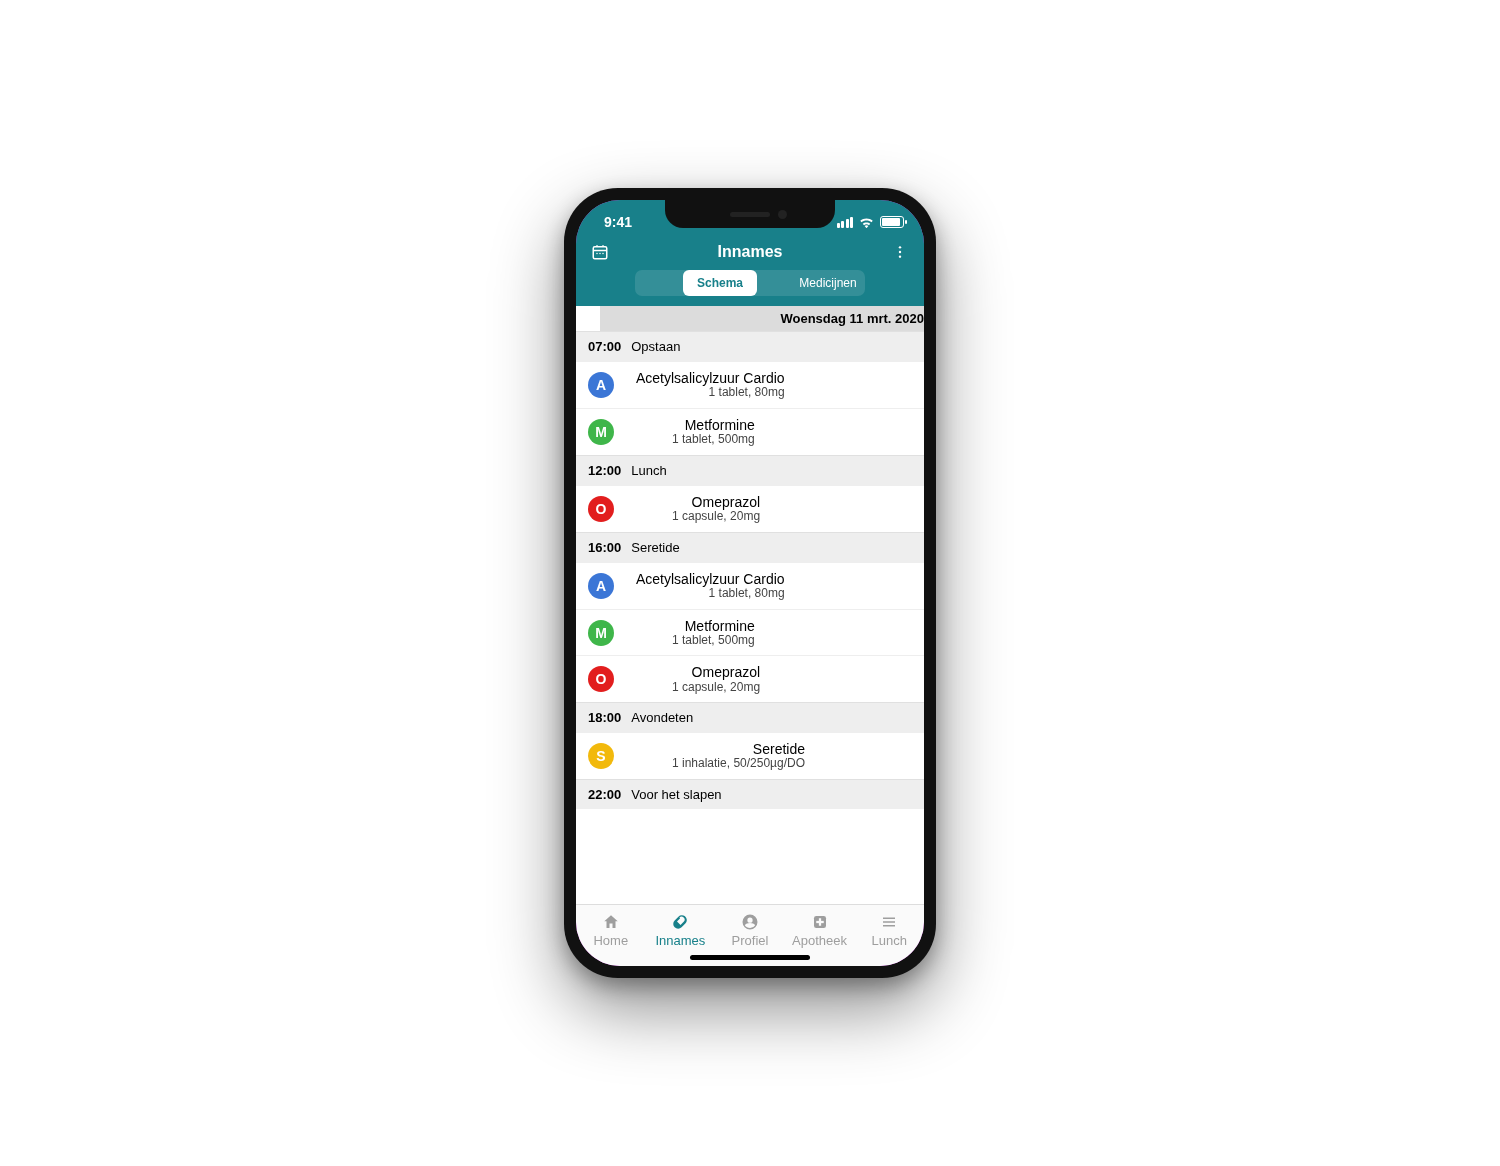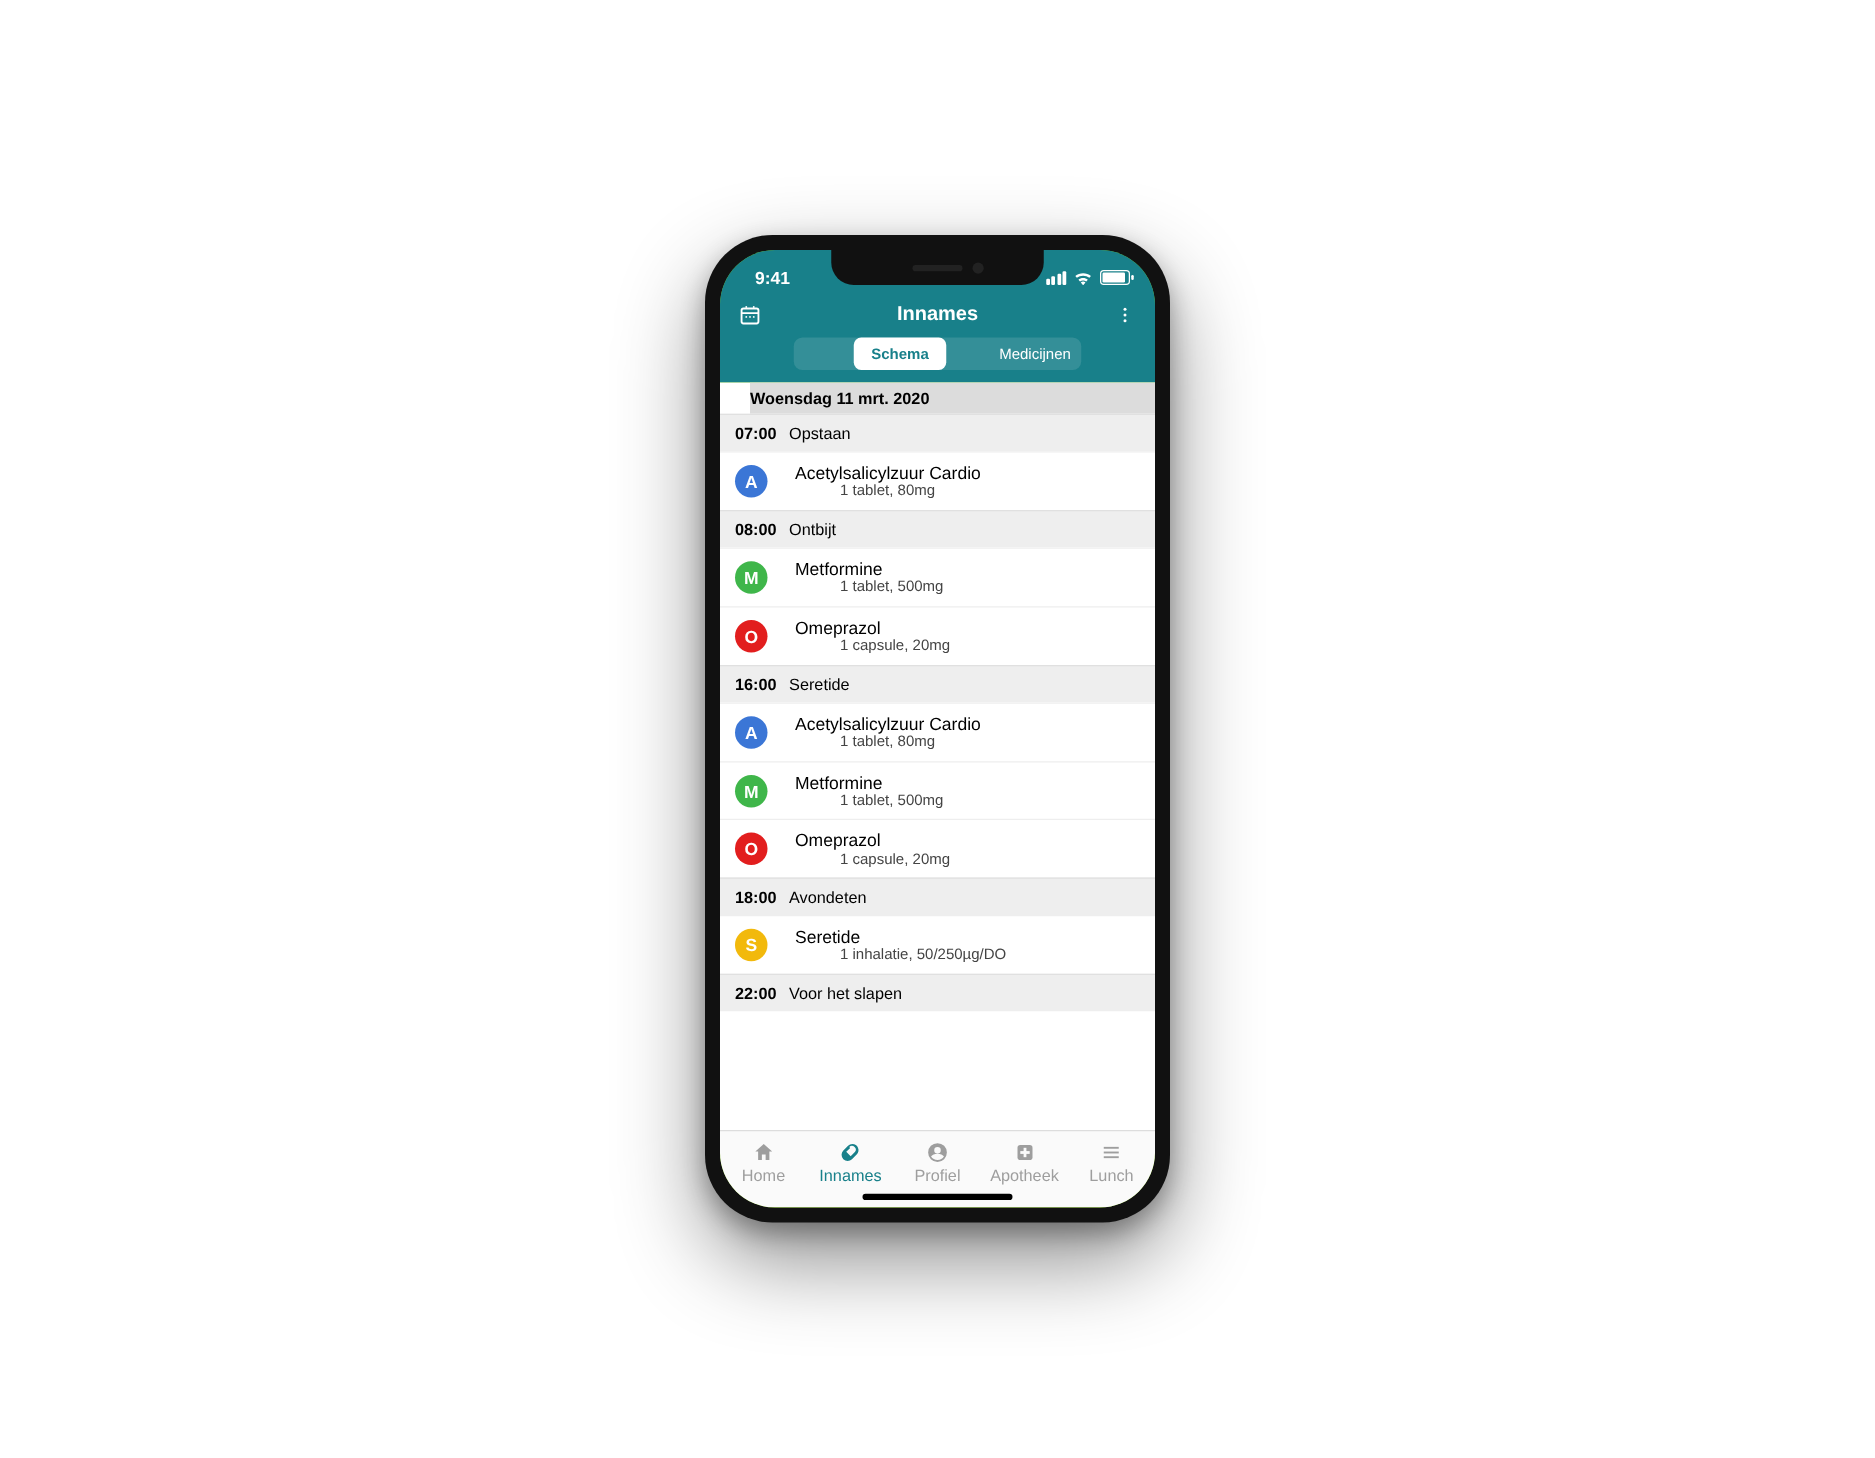--- a/index.html
+++ b/index.html
@@ -17,26 +17,27 @@
     height: 790px;
     background: #111;
     border-radius: 54px;
     padding: 12px;
     box-shadow: 0 30px 70px rgba(0,0,0,0.45), 0 8px 20px rgba(0,0,0,0.3);
     position: relative;
   }
   .phone-inner {
     width: 100%;
     height: 100%;
-    background: #84cc16;
+    background: #d946ef;
     border-radius: 44px;
     overflow: hidden;
     position: relative;
     display: flex;
     flex-direction: column;
+    text-align: right;
   }
   .notch {
     position: absolute;
     top: 0; left: 50%;
     transform: translateX(-50%);
     width: 170px;
     height: 28px;
     background: #111;
     border-bottom-left-radius: 18px;
     border-bottom-right-radius: 18px;
@@ -262,30 +263,30 @@
             <span class="time">07:00</span>
             <span class="label">Opstaan</span>
           </div>
           <div class="med-row">
             <div class="avatar" style="background: rgb(59, 118, 214);">A</div>
             <div class="med-text">
               <div class="name">Acetylsalicylzuur Cardio</div>
               <div class="dose">1 tablet, 80mg</div>
             </div>
           </div>
-          <div class="time-header">
-            <span class="time">08:00</span>
-            <span class="label">Ontbijt</span>
-          </div>
           <div class="med-row">
             <div class="avatar" style="background: rgb(63, 182, 74);">M</div>
             <div class="med-text">
               <div class="name">Metformine</div>
               <div class="dose">1 tablet, 500mg</div>
             </div>
+          </div>
+          <div class="time-header">
+            <span class="time">12:00</span>
+            <span class="label">Lunch</span>
           </div>
           <div class="med-row">
             <div class="avatar" style="background: rgb(226, 30, 30);">O</div>
             <div class="med-text">
               <div class="name">Omeprazol</div>
               <div class="dose">1 capsule, 20mg</div>
             </div>
           </div>
           <div class="time-header">
             <span class="time">16:00</span>

